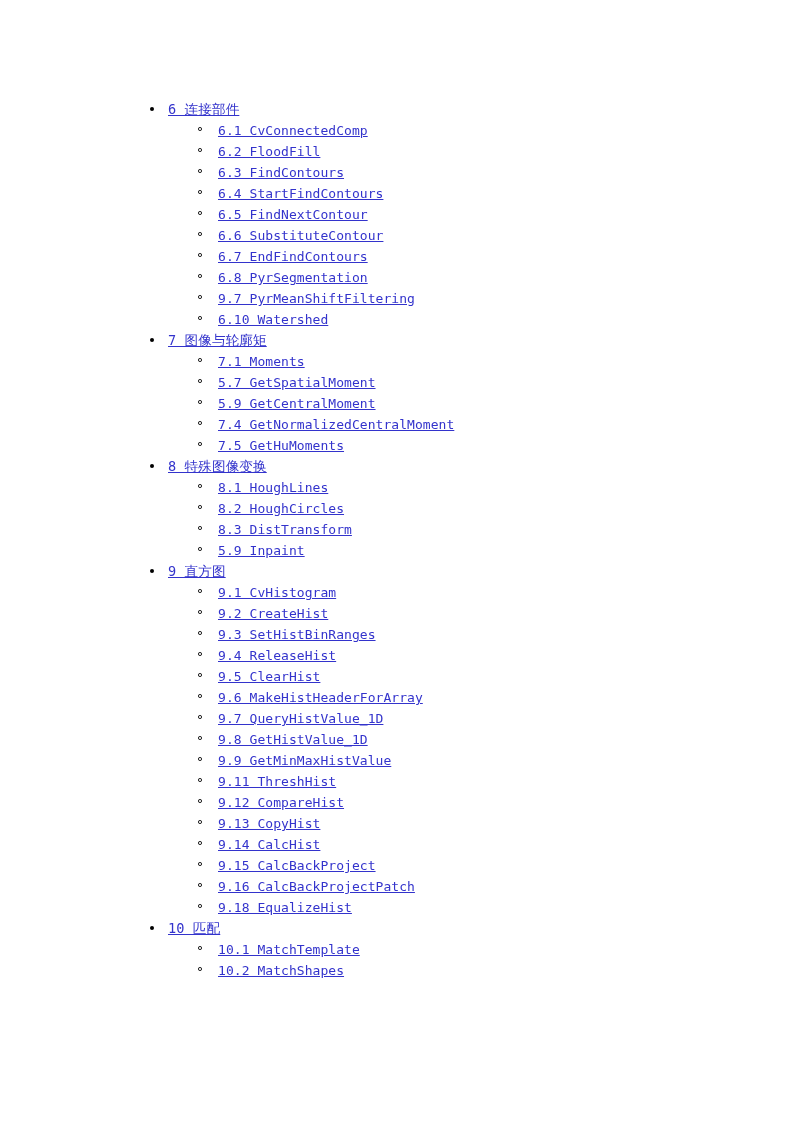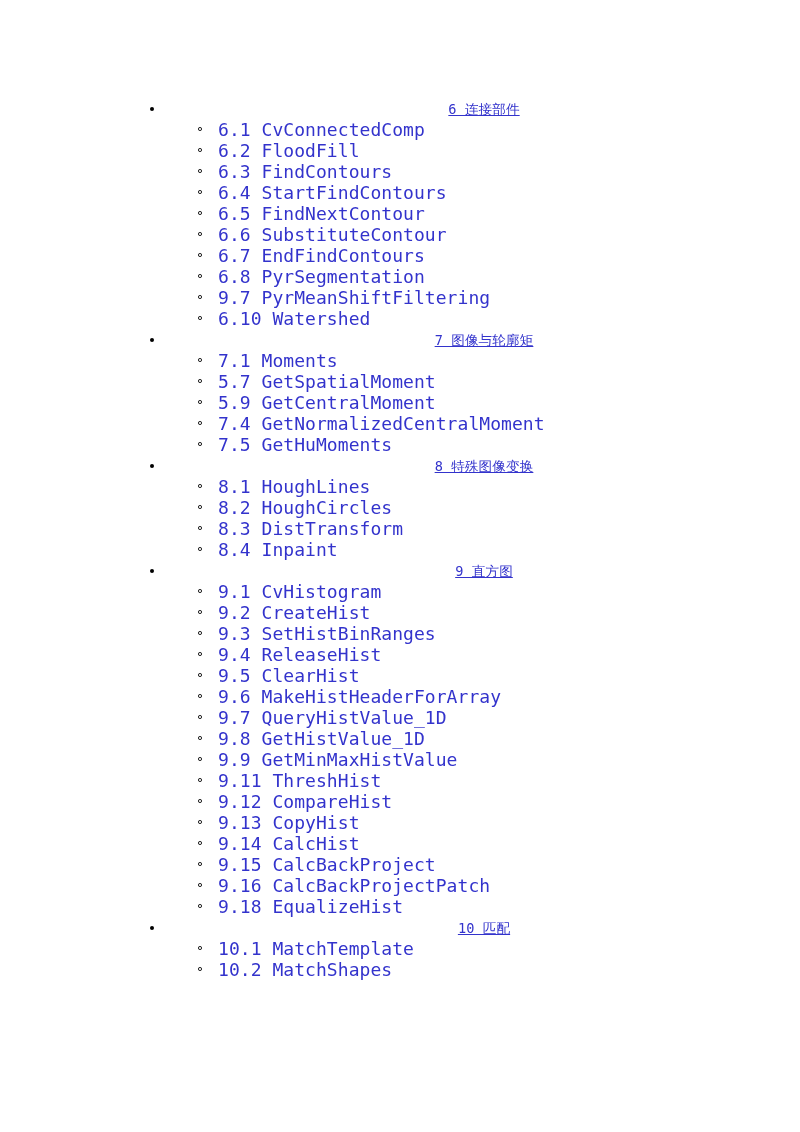--- a/index.html
+++ b/index.html
@@ -36,21 +36,20 @@
     margin: 0;
     padding: 0;
   }
 
   .sec > .sec-row {
     position: relative;
     height: 21px;
     line-height: 21px;
     padding-left: 168px;
     white-space: nowrap;
-    text-align: center;
   }
 
   .sec > .sec-row::before {
     content: "";
     position: absolute;
     left: 150px;
     top: 9px;
     width: 4px;
     height: 4px;
     border-radius: 50%;
@@ -90,22 +89,23 @@
     width: 3.6px;
     height: 3.6px;
     border-radius: 50%;
     border: 1px solid #000000;
     background: transparent;
     box-sizing: border-box;
   }
 
   .sub-link {
     color: #3333cc;
+    text-decoration: underline;
     font-family: "DejaVu Sans Mono", "Liberation Mono", monospace;
-    font-size: 18px;
+    font-size: 13px;
     letter-spacing: 0.05px;
     cursor: pointer;
     display: inline;
   }
 </style>
 </head>
 <body>
 
 <div class="page">
   <ul class="toc" id="toc-root">
@@ -133,21 +133,21 @@
           <li class="sub-row"><a class="sub-link">7.4 GetNormalizedCentralMoment</a></li>
           <li class="sub-row"><a class="sub-link">7.5 GetHuMoments</a></li>
         </ul>
       </li>
       <li class="sec">
         <div class="sec-row"><a class="sec-link">8 特殊图像变换</a></div>
         <ul class="subs">
           <li class="sub-row"><a class="sub-link">8.1 HoughLines</a></li>
           <li class="sub-row"><a class="sub-link">8.2 HoughCircles</a></li>
           <li class="sub-row"><a class="sub-link">8.3 DistTransform</a></li>
-          <li class="sub-row"><a class="sub-link">8.4 Inpaint</a></li>
+          <li class="sub-row"><a class="sub-link">5.9 Inpaint</a></li>
         </ul>
       </li>
       <li class="sec">
         <div class="sec-row"><a class="sec-link">9 直方图</a></div>
         <ul class="subs">
           <li class="sub-row"><a class="sub-link">9.1 CvHistogram</a></li>
           <li class="sub-row"><a class="sub-link">9.2 CreateHist</a></li>
           <li class="sub-row"><a class="sub-link">9.3 SetHistBinRanges</a></li>
           <li class="sub-row"><a class="sub-link">9.4 ReleaseHist</a></li>
           <li class="sub-row"><a class="sub-link">9.5 ClearHist</a></li>

